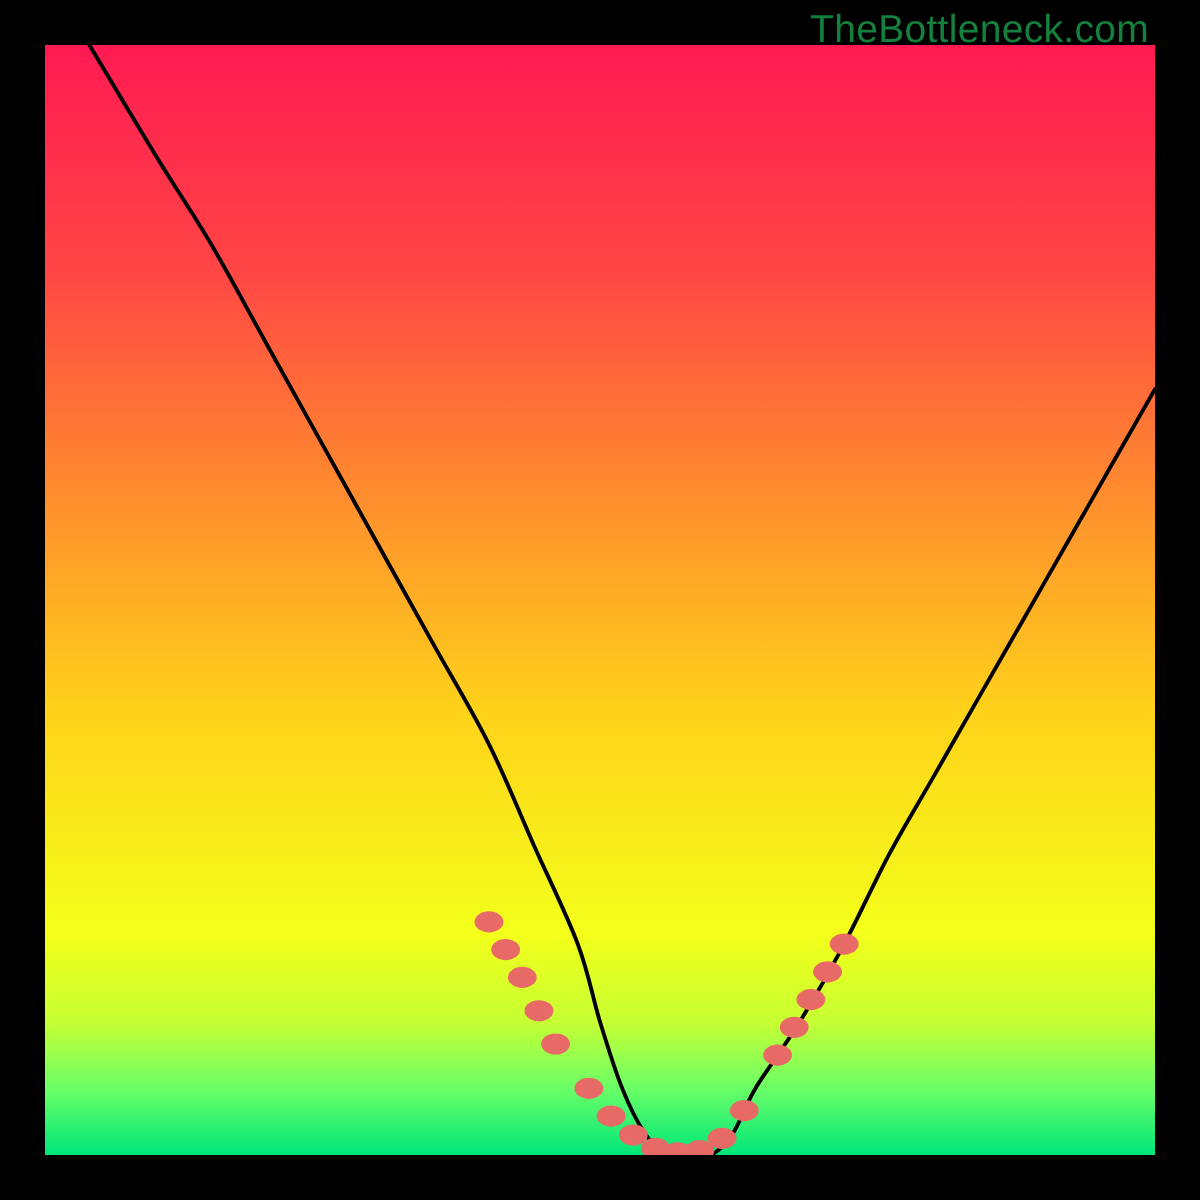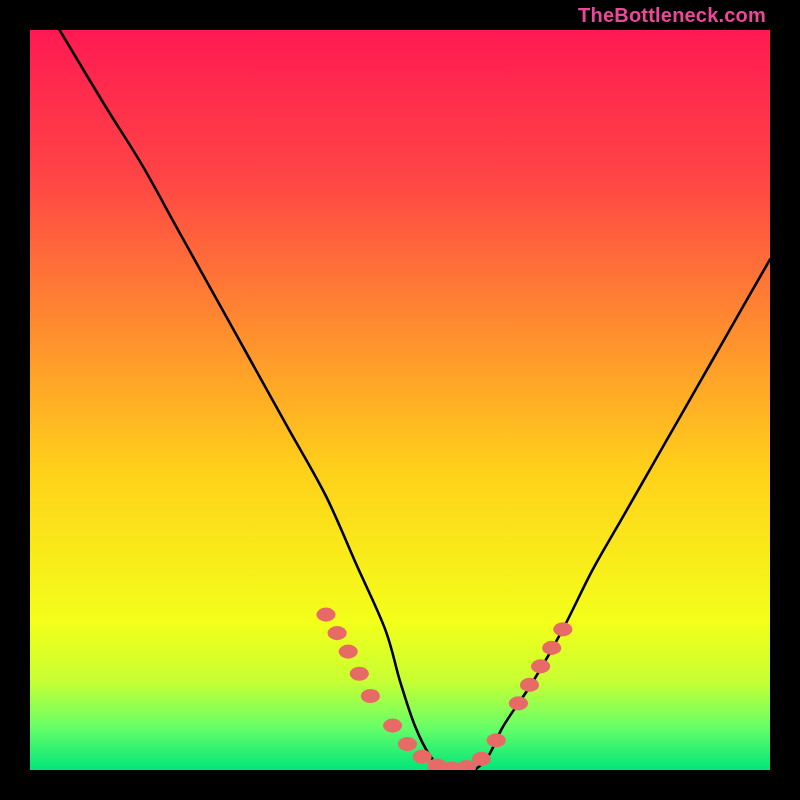--- a/index.html
+++ b/index.html
@@ -23,23 +23,23 @@
     position: absolute;
     left: 0;
     top: 0;
     width: 100%;
     height: 100%;
   }
   .watermark {
     position: absolute;
     top: 4px;
     right: 34px;
-    font-size: 20px;
-    font-weight: 700;
-    color: #ec4899;
+    font-size: 26px;
+    font-weight: 400;
+    color: #15803d;
     letter-spacing: 0.2px;
     user-select: none;
   }
   svg.curve-layer {
     position: absolute;
     left: 0;
     top: 0;
     width: 100%;
     height: 100%;
   }

